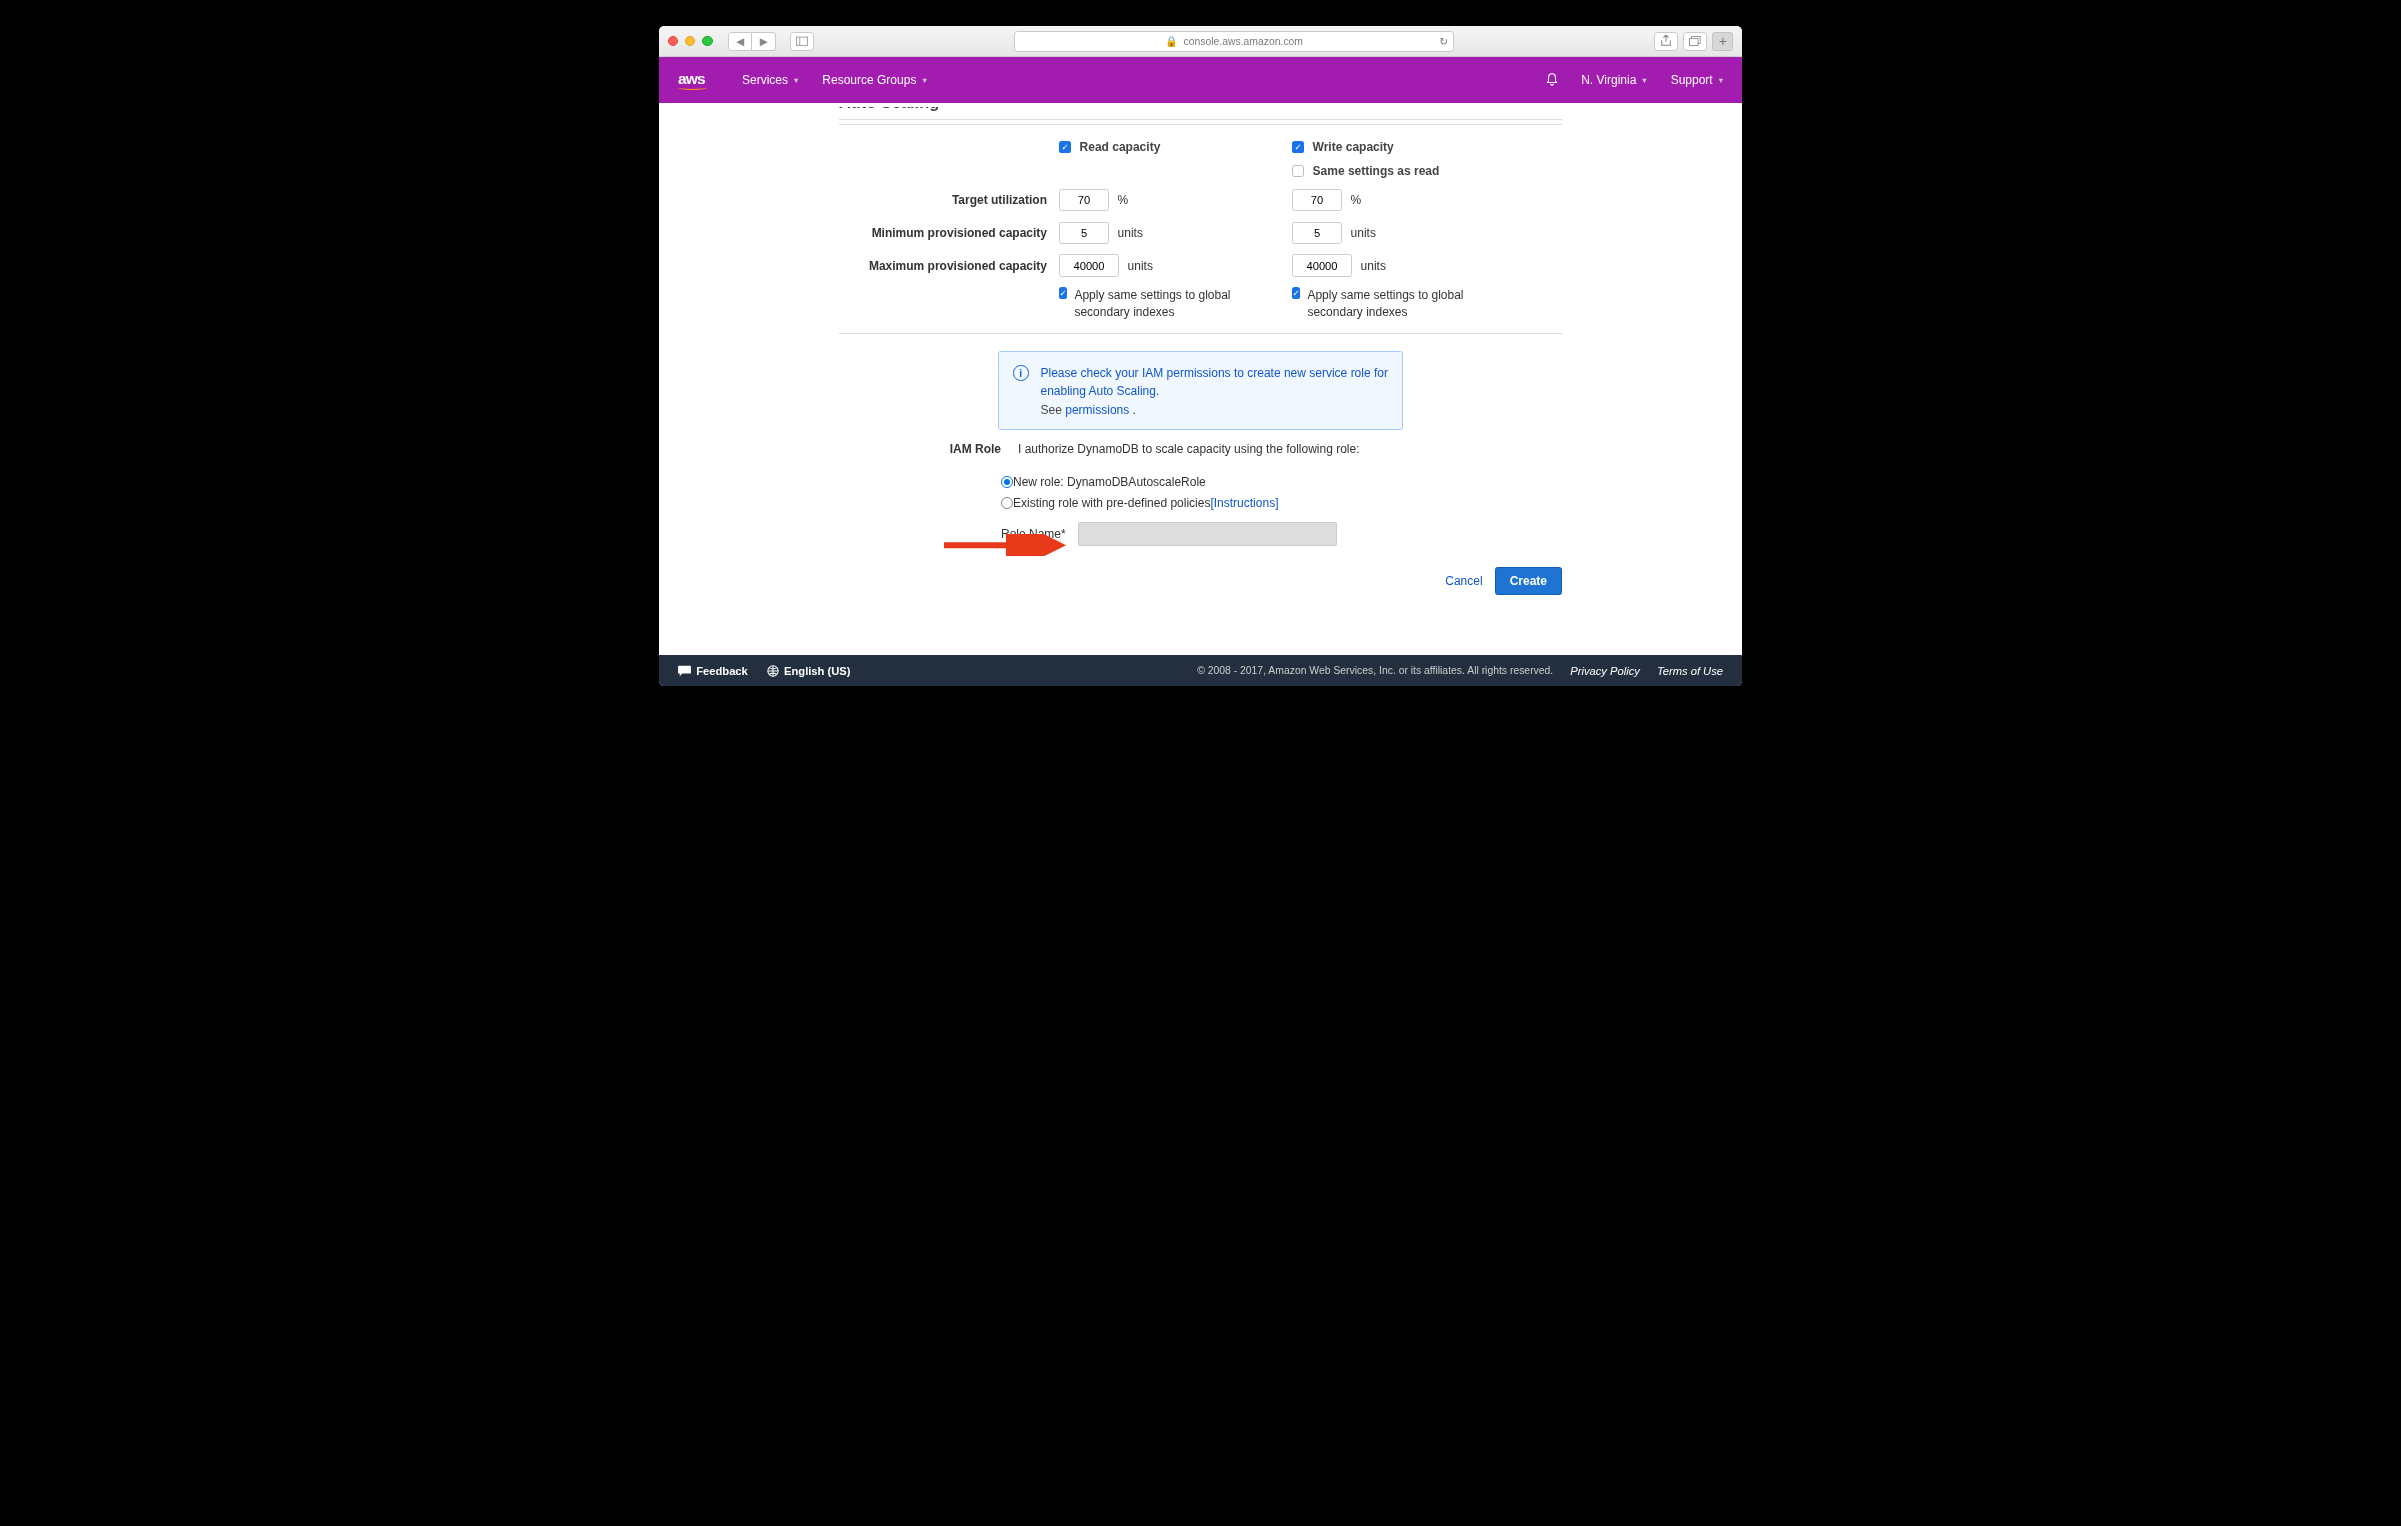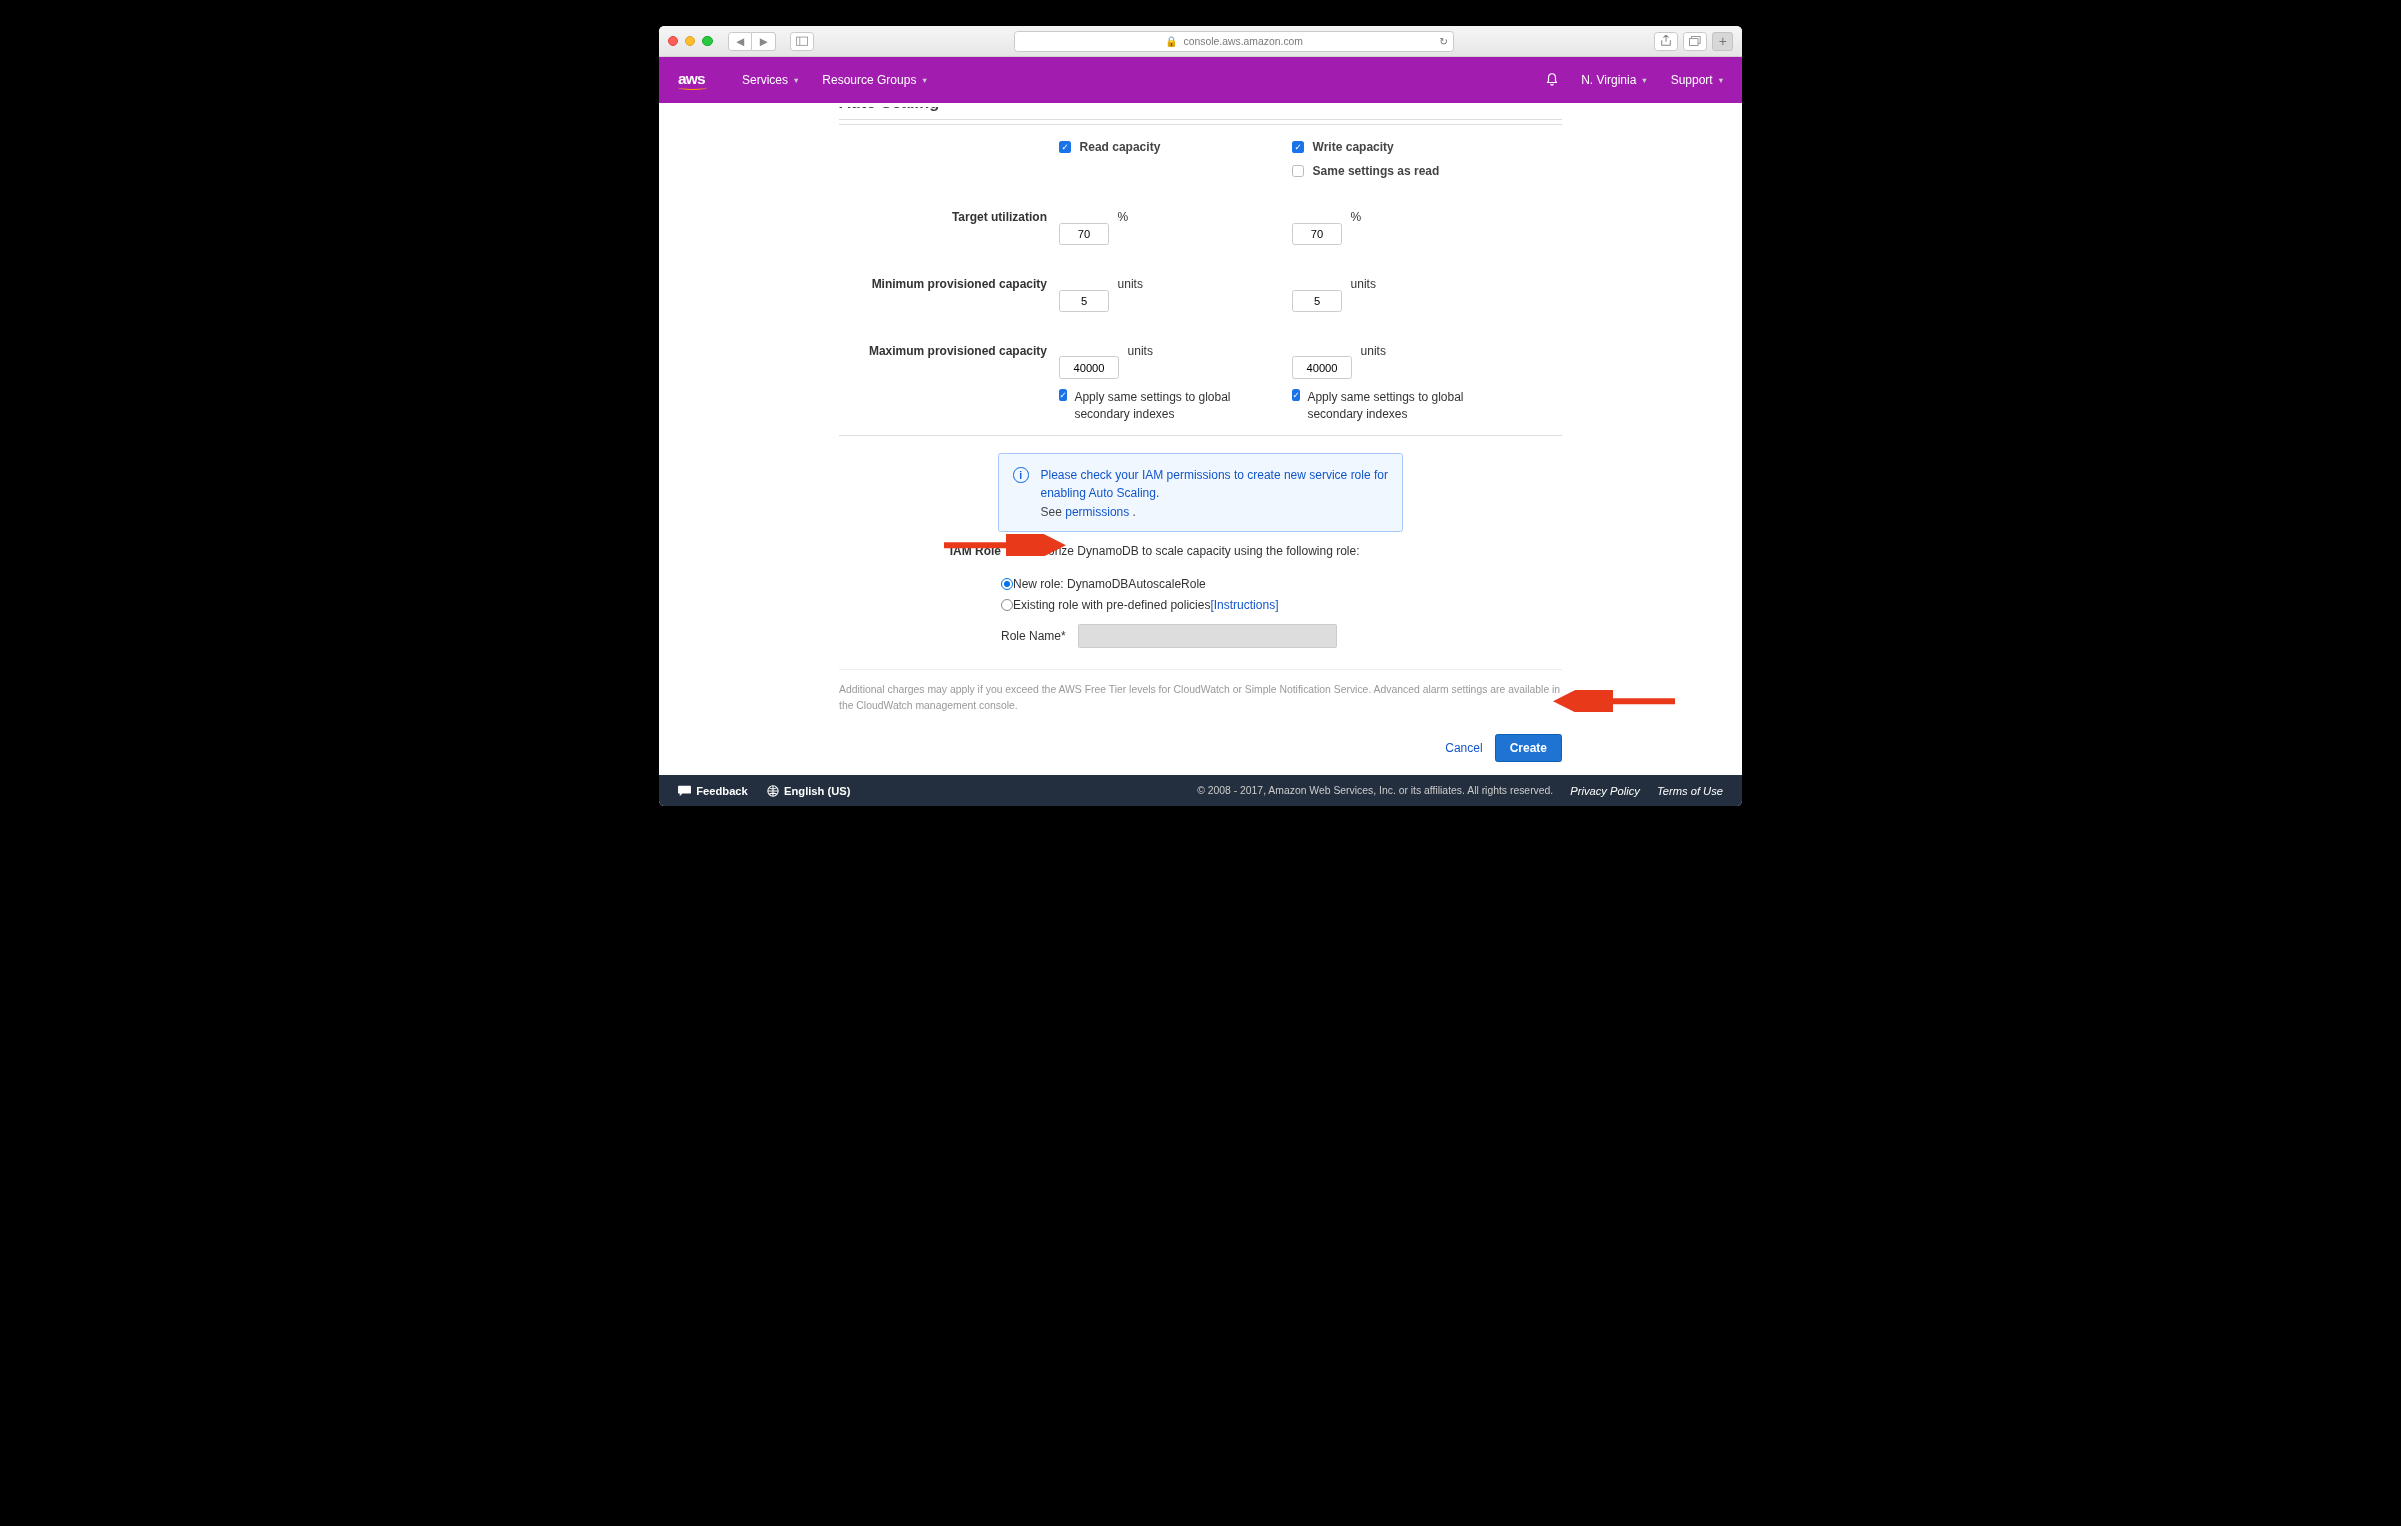--- a/index.html
+++ b/index.html
@@ -34,21 +34,21 @@
     .section-title{font-size:16.4px;font-weight:700;color:#444;padding:3.5px 0 7px 0;border-bottom:0.9px solid #ddd; margin-top:0;}
     .clipped{overflow:hidden;height:17px;}
     .clipped .section-title{transform:translateY(-17px);}
 
     .capacity-grid{display:grid;grid-template-columns:220px 233px 233px;row-gap:10.4px;align-items:center;padding-top:15.5px;}
     .thlabel{font-weight:700;color:#444;font-size:12px;}
     .rowlabel{text-align:right;padding-right:12px;font-weight:700;color:#333;font-size:12px;}
     .cell{display:flex;align-items:center;gap:8.6px;}
     .chk{position:relative;width:12px;height:12px;background:#1a73e8;border-radius:2.6px;display:inline-flex;align-items:center;justify-content:center;color:#fff;font-size:8.6px;}
     .chk.empty{background:#fff;border:0.9px solid #bbb;}
-    .num-input{width:50px;height:22.4px;border:0.9px solid #ccc;border-radius:2.6px;text-align:center;font-size:11.2px;margin-top:34px;}
+    .num-input{width:50px;height:22.4px;border:0.9px solid #ccc;border-radius:2.6px;text-align:center;font-size:11.2px;}
     .unit{color:#333;font-size:12px;}
     .applysame{display:flex;align-items:flex-start;gap:7px;font-size:12px;color:#333;max-width:198px;line-height:1.4;}
     .divider{border-top:0.9px solid #ddd;margin-top:12px;}
 
     .info-box{margin:17px auto 12px auto;width:405px;border:0.9px solid #a6c8ff;background:#f0f7ff;border-radius:2.6px;padding:12px 14px;display:flex;gap:12px;}
     .info-icon{color:#1166d6;font-size:14px;flex-shrink:0;margin-top:1.7px;width:15.5px;height:15.5px;border:1.7px solid #1166d6;border-radius:50%;display:flex;align-items:center;justify-content:center;font-weight:700;font-size:10.4px;}
     .info-text{color:#1155cc;font-size:12px;line-height:1.5;}
     .info-see{color:#444;font-size:12px;margin-top:3.5px;}
     .info-see a{color:#1155cc;text-decoration:none;}
 
@@ -244,21 +244,20 @@
           <a href="#" class="inst-link">[Instructions]</a>
         </div>
       </div>
 
       <div class="rolename-row">
         <label>Role Name*</label>
         <input class="rolename-input" disabled="" style="">
       </div>
     </div>
 
-    <div class="charges">Additional charges may apply if you exceed the AWS Free Tier levels for CloudWatch or Simple Notification Service. Advanced alarm settings are available in the CloudWatch management console.</div>
 
     <div class="actions">
       <button class="btn-cancel">Cancel</button>
       <button class="btn-create">Create</button>
     </div>
 
     <div class="arrow" style="left:285px;top:431px;">
       <svg width="129" height="22.4" viewBox="0 0 150 26">
           <defs>
             <marker id="ah1" markerWidth="10" markerHeight="10" refX="9" refY="5" orient="auto">

